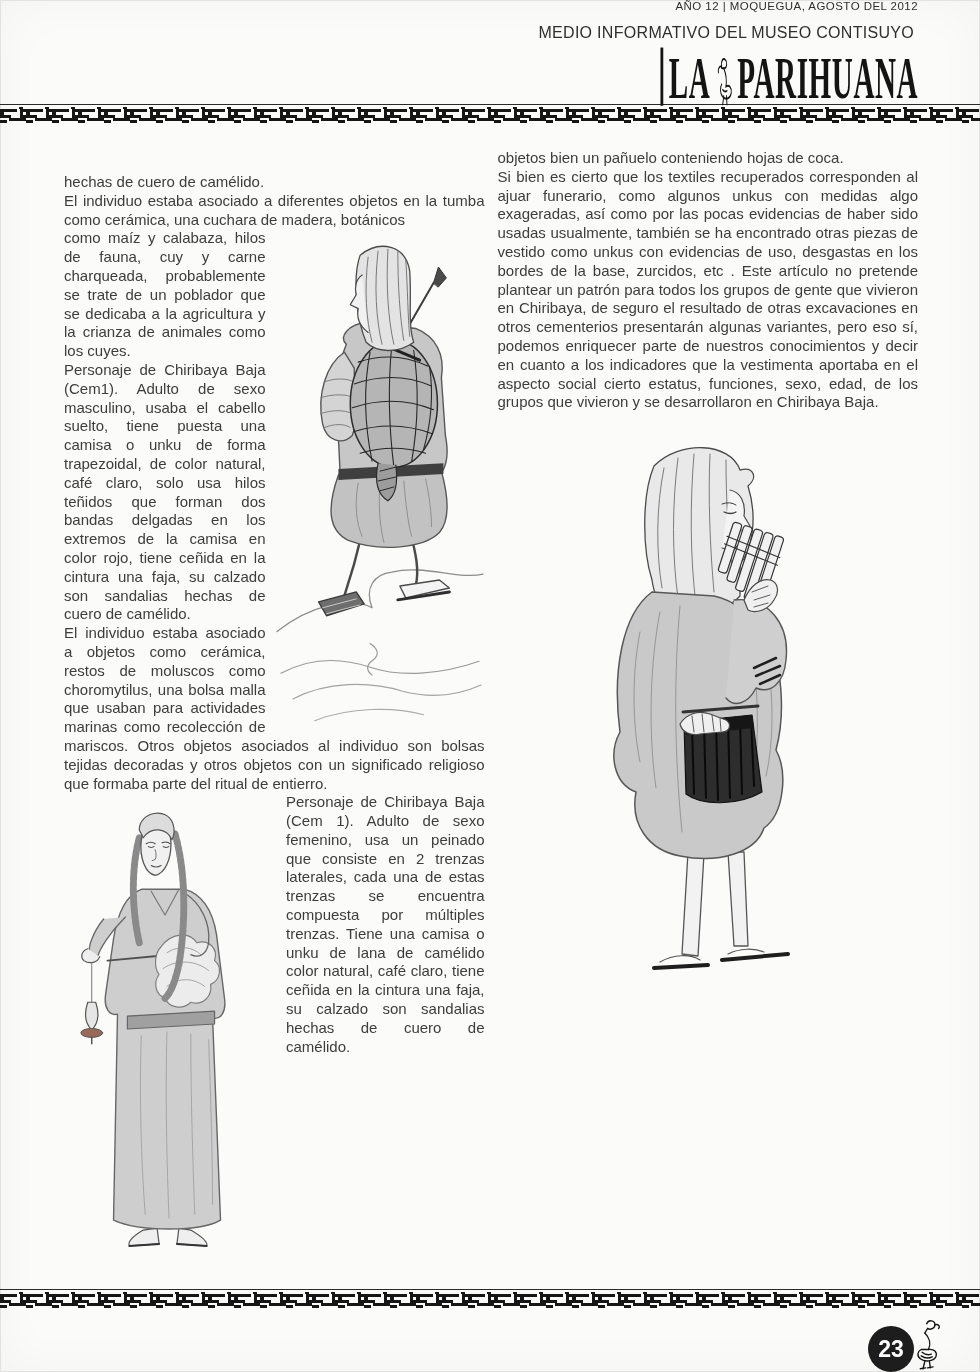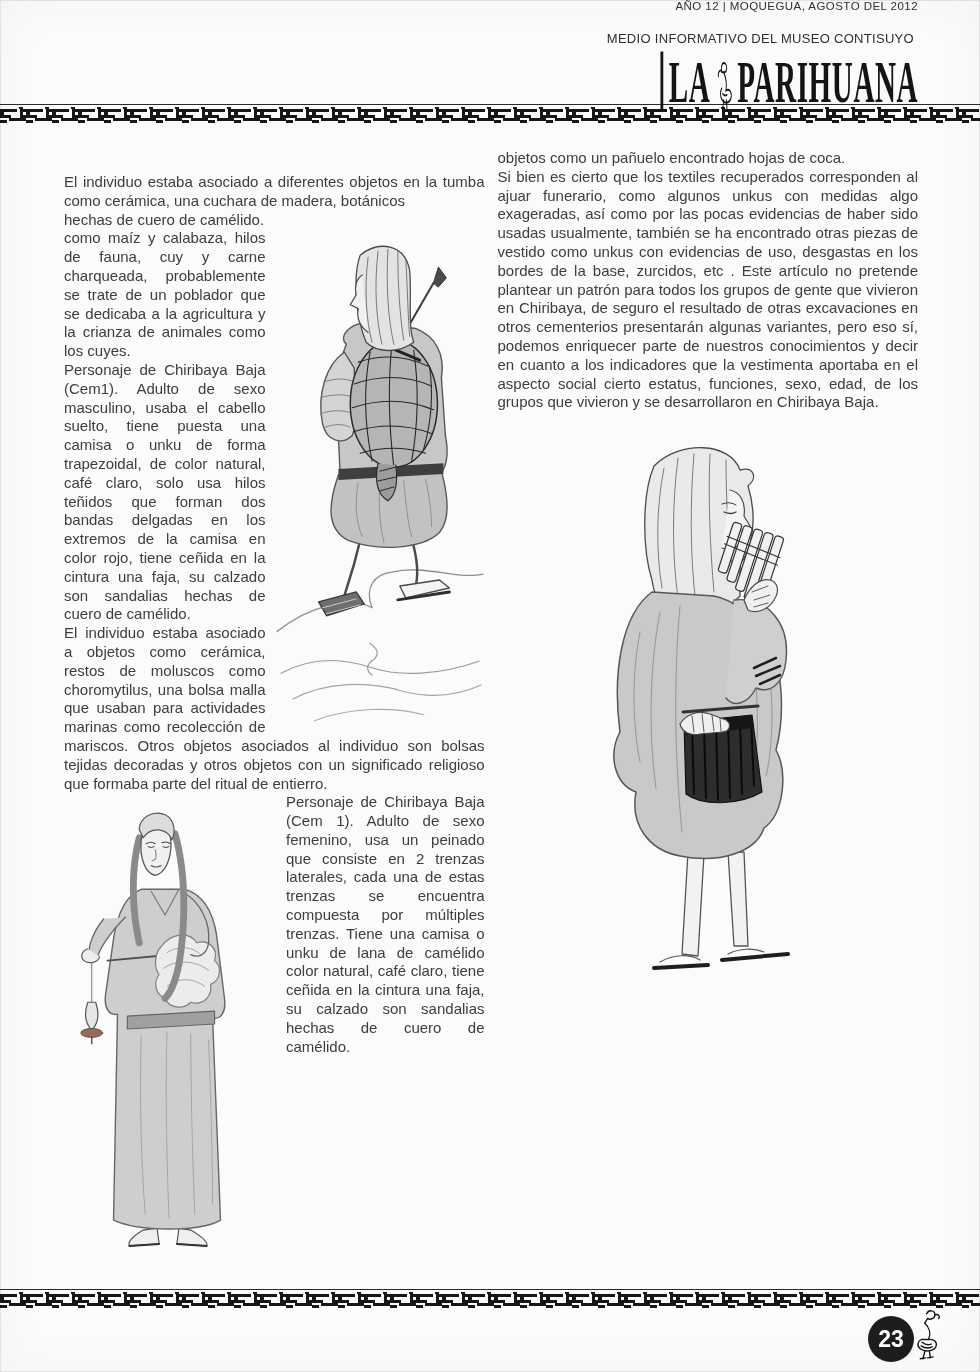--- a/index.html
+++ b/index.html
@@ -7,39 +7,39 @@
     position:relative;width:980px;height:1372px;margin:0 auto;
     background:#fbfbfa;box-sizing:border-box;display:flex;flex-direction:column;
     font-family:"Liberation Sans",sans-serif;color:#3d3d3d;
     box-shadow:inset 0 0 0 1px #e2e2e0, inset 0 0 50px rgba(0,0,0,0.035);
     overflow:hidden;
   }
   
   .header{display:flex;align-items:flex-end;height:104px;padding:0 62px 0 88px;box-sizing:border-box;flex-direction:column;}
   .issue-info{font-size:11.5px;letter-spacing:.45px;color:#2f2f2f;padding-bottom:12px;white-space:nowrap;}
   .spacer{flex:1}
-  .subtitle{font-size:13px;letter-spacing:.3px;color:#2f2f2f;padding-bottom:12px;margin-right:4px;white-space:nowrap;margin-top:7px;}
+  .subtitle{font-size:16px;letter-spacing:.3px;color:#2f2f2f;padding-bottom:12px;margin-right:4px;white-space:nowrap;}
   .masthead{display:flex;align-items:flex-end;transform:scale(0.56,1.12);transform-origin:right bottom;white-space:nowrap;}
   .mast-bar{width:5px;height:52px;background:#141414;margin:0 10px 2px 14px;}
   .mast-word{font-family:"Liberation Serif",serif;font-size:52px;line-height:1;color:#141414;font-weight:600;letter-spacing:1px;}
   .mast-bird{margin:0 2px -2px 4px;}
   
   .band-wrap{border-top:1px solid #2a2a2a;padding-top:2px;line-height:0;}
   
   .content{flex:1;overflow:hidden;padding:26px 62px 0 64px;}
   .columns{display:flex;gap:13px;height:100%;}
   .col{flex:1;min-width:0;text-align:justify;font-size:15px;line-height:18.8px;color:#3d3d3d;}
   .col p{margin:0;}
   .left-col{padding-top:24px;}
   .fig{line-height:0;}
   .fig1{float:right;width:210px;height:500px;margin:2px 0 4px 9px;}
   .fig2{float:left;width:210px;height:458px;margin:4px 12px 2px 0;}
   .fig3{margin:20px 0 0 90px;width:238px;height:556px;}
   
-  .footer{height:64px;display:flex;justify-content:flex-end;align-items:flex-start;padding:8px 66px 0 0;box-sizing:border-box;}
+  .footer{height:64px;display:flex;justify-content:flex-end;align-items:flex-end;padding:8px 66px 0 0;box-sizing:border-box;}
   .page-badge{position:relative;width:46px;height:46px;background:#1d1d1d;border-radius:50%;
     color:#fff;font-size:23px;font-weight:bold;display:flex;align-items:center;justify-content:center;
     font-family:"Liberation Sans",sans-serif;}
   .footer-bird{position:absolute;left:33px;top:-8px;}
 </style>
 </head>
 <body>
 
 <svg width="0" height="0" style="position:absolute" aria-hidden="true">
   <defs>
@@ -79,22 +79,22 @@
   <div class="band-wrap">
     <svg width="980" height="16">
         <rect width="980" height="16" fill="url(#fret)"></rect>
       </svg>
   </div>
 
   <div class="content">
     <div class="columns">
 
       <div class="col left-col">
+        <p>hechas de cuero de camélido.</p>
         <p>El individuo estaba asociado a diferentes objetos en la tumba como cerámica, una cuchara de madera, botánicos</p>
-        <p>hechas de cuero de camélido.</p>
 
         <div class="fig fig1">
           <svg viewBox="0 0 212 500" width="210" height="500">
             <g stroke-linecap="round" stroke-linejoin="round" fill="none">
               <path d="M2,402 C34,376 76,366 98,378 C90,358 100,344 118,342 C150,334 186,350 210,344" stroke="#8d8d8d" stroke-width="1.3"></path>
               <path d="M6,444 C36,428 66,428 96,438 C126,448 166,446 206,432" stroke="#9a9a9a" stroke-width="1.2"></path>
               <path d="M18,470 C52,452 96,452 128,462 C158,470 186,466 208,456" stroke="#a3a3a3" stroke-width="1.2"></path>
               <path d="M40,492 C76,478 120,478 150,486" stroke="#ababab" stroke-width="1.1"></path>
               <path d="M96,414 q12,8 4,16 q-12,8 -2,16" stroke="#9a9a9a" stroke-width="1.2"></path>
               <path d="M136,300 C142,322 146,340 142,356" stroke="#4a4a4a" stroke-width="2.5"></path>
@@ -157,21 +157,21 @@
               <path d="M92,52 q2,6 0,10 l-3,1" stroke="#666" stroke-width="0.9"></path>
               <path d="M88,68 q5,3 10,0" stroke="#555" stroke-width="1.1"></path>
             </g>
           </svg>
         </div>
 
         <p>Personaje de Chiribaya Baja (Cem 1). Adulto de sexo femenino, usa un peinado que consiste en 2 trenzas laterales, cada una de estas trenzas se encuentra compuesta por múltiples trenzas. Tiene una camisa o unku de lana de camélido color natural, café claro, tiene ceñida en la cintura una faja, su calzado son sandalias hechas de cuero de camélido.</p>
       </div>
 
       <div class="col right-col">
-        <p>objetos como un pañuelo encontrado hojas de coca.</p>
+        <p>objetos bien un pañuelo conteniendo hojas de coca.</p>
         <p>Si bien es cierto que los textiles recuperados corresponden al ajuar funerario, como algunos unkus con medidas algo exageradas, así como por las pocas evidencias de haber sido usadas usualmente, también se ha encontrado otras piezas de vestido como unkus con evidencias de uso, desgastas en los bordes de la base, zurcidos, etc . Este artículo no pretende plantear un patrón para todos los grupos de gente que vivieron en Chiribaya, de seguro el resultado de otras excavaciones en otros cementerios presentarán algunas variantes, pero eso sí, podemos enriquecer parte de nuestros conocimientos y decir en cuanto a los indicadores que la vestimenta aportaba en el aspecto social cierto estatus, funciones, sexo, edad, de los grupos que vivieron y se desarrollaron en Chiribaya Baja.</p>
 
         <div class="fig fig3">
           <svg viewBox="0 0 238 556" width="238" height="556">
             <g stroke-linecap="round" stroke-linejoin="round" fill="none">
               <path d="M100,420 L94,522 L110,524 L116,422 Z" fill="#f2f2f2" stroke="#555" stroke-width="1.3"></path>
               <path d="M140,420 L146,514 L160,514 L156,420 Z" fill="#f2f2f2" stroke="#555" stroke-width="1.3"></path>
               <path d="M72,530 C86,522 102,522 112,528" stroke="#555" stroke-width="1.2"></path>
               <path d="M66,536 l54,-3" stroke="#1e1e1e" stroke-width="4"></path>
               <path d="M140,522 C152,516 166,516 176,520" stroke="#555" stroke-width="1.2"></path>

